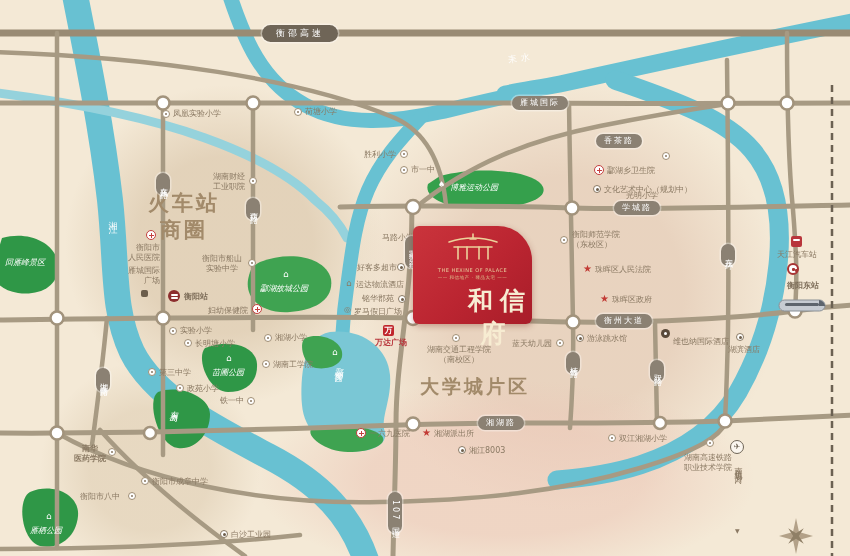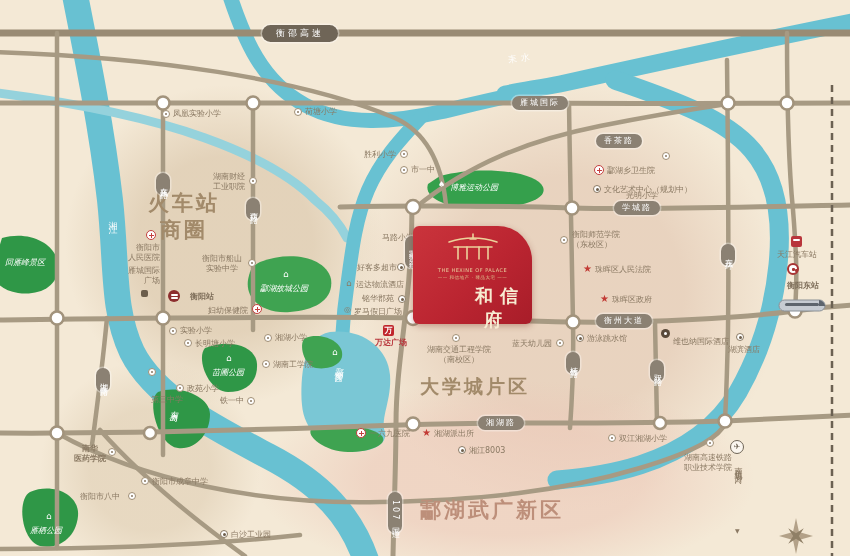--- a/index.html
+++ b/index.html
@@ -46,21 +46,21 @@
         text-align:center;line-height:11px;font-weight:bold;}
   .ic-hotel{width:9px;height:9px;background:#5a4a3a;border-radius:50%;}
   .ic-hotel::after{content:"";position:absolute;left:3px;top:3px;width:3px;height:3px;background:#fff;border-radius:50%;}
   
   #project{position:absolute;left:413px;top:226px;width:119px;height:98px;z-index:7;
         background:linear-gradient(135deg,#ca343c 0%,#bb2531 55%,#a81d29 100%);
         border-radius:6px 34px 6px 6px;box-shadow:0 2px 6px rgba(120,40,30,.35);
         text-align:center;color:#eed7a6;}
   #project .en{font-size:5px;letter-spacing:.5px;margin-top:2px;color:#e8cf9e;}
   #project .tag{font-size:4.5px;letter-spacing:.5px;color:#dec08d;margin-top:2px;}
-  #project .cn{font-size:18px;font-weight:bold;letter-spacing:7px;color:#f7ecd2;
+  #project .cn{font-size:25px;font-weight:bold;letter-spacing:7px;color:#f7ecd2;
         margin-top:4px;text-indent:7px;margin-left:48px;}
   .rivertxt{position:absolute;color:rgba(255,255,255,.92);font-size:9px;letter-spacing:4px;z-index:4;}
 </style>
 </head>
 <body>
 <div id="stage">
 
   <div class="disc" style="left:65px;top:85px;width:320px;height:320px;
        background:radial-gradient(closest-side,rgba(210,188,158,.5) 55%,rgba(210,188,158,0) 100%);"></div>
   <div class="disc" style="left:350px;top:80px;width:430px;height:430px;
@@ -164,21 +164,20 @@
   <div class="pill v" style="left:721px;top:244px;">东三环</div>
   <div class="pill v" style="left:96px;top:368px;">湘江南路</div>
   <div class="pill" style="left:478px;top:416px;">湘湖路</div>
   <div class="pill v" style="left:388px;top:492px;">107国道</div>
 
   <div class="big" style="left:148px;top:190px;font-size:21px;letter-spacing:3px;text-align:center;line-height:1.3;">
     <div>火车站</div>
     <div>商圈</div>
   </div>
   <div class="big" style="left:420px;top:374px;font-size:19px;letter-spacing:3px;">大学城片区</div>
-  <div class="big" style="left:420px;top:496px;font-size:21px;letter-spacing:3px;color:#bd8f7a;">酃湖武广新区</div>
 
   <div class="t park" style="left:5px;top:258px;">回雁峰景区</div>
   <span class="ic-glyph" style="left:283px;top:270px;color:#fff;font-size:9px;position:absolute;z-index:5;">⌂</span>
   <div class="t park" style="left:260px;top:284px;">酃湖故城公园</div>
   <span class="ic-glyph" style="left:438px;top:181px;color:#fff;font-size:8px;position:absolute;z-index:5;">♠</span>
   <div class="t park" style="left:450px;top:183px;">博雅运动公园</div>
   <span class="ic-glyph" style="left:332px;top:348px;color:#fff;font-size:9px;position:absolute;z-index:5;">⌂</span>
   <div class="t park vert" style="left:333px;top:362px;">酃湖公园</div>
   <span class="ic-glyph" style="left:226px;top:354px;color:#fff;font-size:9px;position:absolute;z-index:5;">⌂</span>
   <div class="t park" style="left:212px;top:368px;">苗圃公园</div>
@@ -209,30 +208,30 @@
     <div>雁城国际</div>
       <div>广场</div>
   </div>
   <span class="ic ic-darksq" style="left:141px;top:290px;"></span>
   <div class="t two" style="left:200px;top:254px;text-align:center;width:44px;">
     <div>衡阳市船山</div>
       <div>实验中学</div>
   </div>
   <span class="ic ic-school" style="left:248px;top:259px;"></span>
   <span class="ic ic-trainfront" style="left:168px;top:290px;"></span>
-  <div class="t" style="left:184px;top:292px;font-weight:bold;color:#7c6c58;margin-left:6px;">衡阳站</div>
+  <div class="t" style="left:184px;top:292px;font-weight:bold;color:#7c6c58;">衡阳站</div>
   <div class="t" style="left:208px;top:306px;">妇幼保健院</div>
   <span class="ic ic-cross" style="left:252px;top:304px;"></span>
 
   <span class="ic ic-school" style="left:264px;top:334px;"></span>
   <div class="t" style="left:275px;top:333px;">湘湖小学</div>
   <span class="ic ic-school" style="left:262px;top:360px;"></span>
   <div class="t" style="left:273px;top:360px;">湖南工学院</div>
   <span class="ic ic-school" style="left:148px;top:368px;"></span>
-  <div class="t" style="left:151px;top:368px;margin-top:27px;">第三中学</div>
+  <div class="t" style="left:159px;top:368px;">第三中学</div>
   <span class="ic ic-school" style="left:184px;top:339px;"></span>
   <div class="t" style="left:195px;top:339px;">长明塘小学</div>
   <span class="ic ic-school" style="left:169px;top:327px;"></span>
   <div class="t" style="left:180px;top:326px;">实验小学</div>
   <span class="ic ic-school" style="left:176px;top:384px;"></span>
   <div class="t" style="left:187px;top:384px;">政苑小学</div>
   <div class="t" style="left:220px;top:396px;">铁一中</div>
   <span class="ic ic-school" style="left:247px;top:397px;"></span>
 
   <div class="t two" style="left:68px;top:444px;text-align:center;width:44px;font-weight:bold;">

